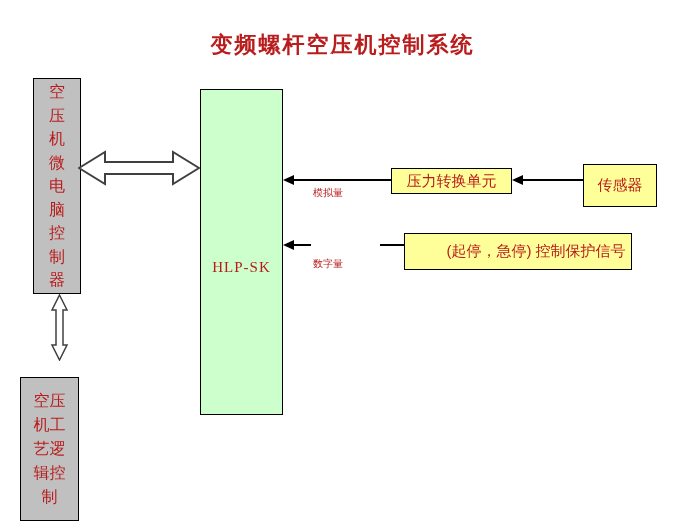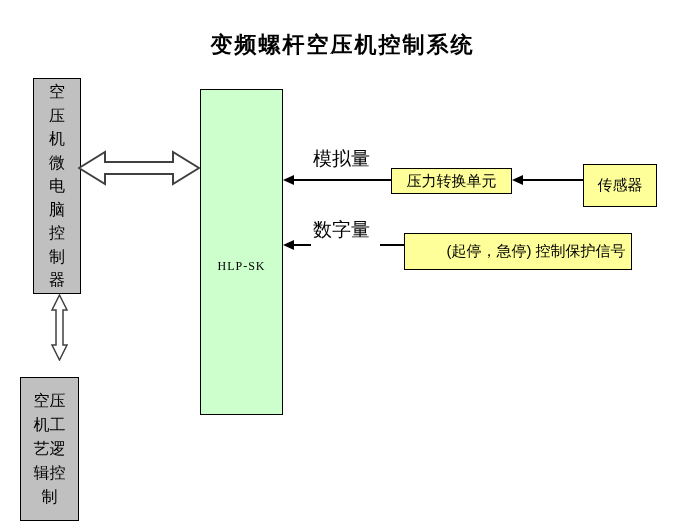--- a/index.html
+++ b/index.html
@@ -1,21 +1,21 @@
 <!DOCTYPE html>
 <html style="--background: #ffffff; --gray-box: #c0c0c0; --green-box: #ccffcc; --yellow-box: #ffff99; --border: #000000; --hollow-arrow-outline: #404040;"><head>
 <meta charset="utf-8">
 <style>
   html,body{margin:0;padding:0;}
   .canvas{
     position:relative;
     width:685px;height:523px;
     background:var(--background,#fff);
     font-family:"Liberation Sans",sans-serif;
-    color:#000000;
+    color:#b91c1c;
     overflow:hidden;
   }
   .page-title{
     position:absolute;
     left:0;right:0;top:30px;
     text-align:center;
     font-size:22px;
     font-weight:bold;
     letter-spacing:2px;
     white-space:nowrap;
@@ -46,35 +46,36 @@
   }
   .green{
     background:var(--green-box,#ccffcc);
     left:200px;top:89px;width:83px;height:326px;
   }
   .hlp-label{
     position:absolute;
     left:0;right:0;top:169px;
     text-align:center;
     font-family:"Liberation Serif",serif;
-    font-size:12px;
+    font-size:15px;
     letter-spacing:1px;
   }
   .yellow{
     background:var(--yellow-box,#ffff99);
     font-size:15px;
     white-space:nowrap;
   }
   .pressure-box{left:391px;top:168px;width:121px;height:26px;}
   .sensor-box{left:583px;top:164px;width:74px;height:43px;}
   .signal-box{left:404px;top:233px;width:228px;height:37px;padding-left:36px;}
   .flow-label{
     position:absolute;
-    font-size:19px;
+    font-size:10px;
     white-space:nowrap;
+    margin-top:40px;
   }
   .analog-label{left:313px;top:146px;}
   .digital-label{left:313px;top:217px;}
   .hline{
     position:absolute;
     height:1.5px;
     background:#000;
   }
   .arrowhead-left{
     position:absolute;

